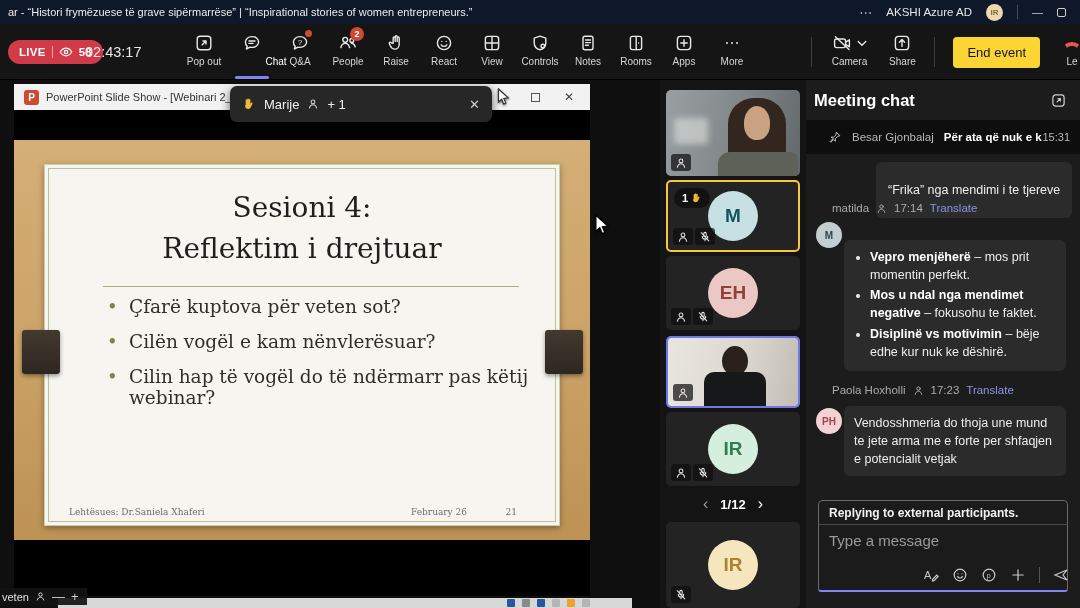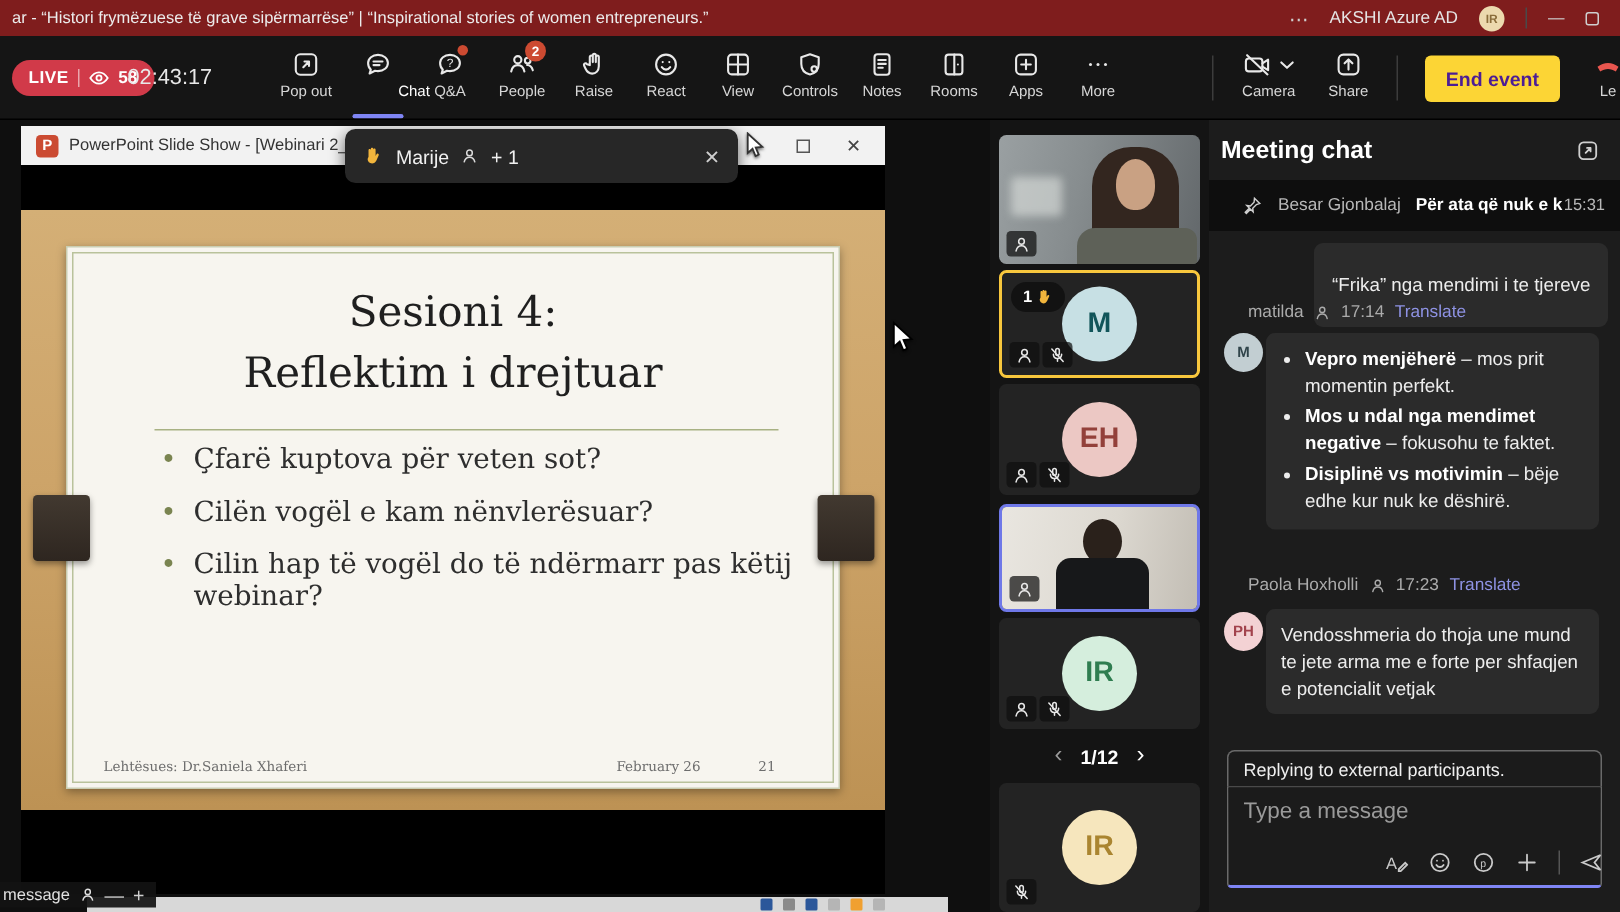--- a/index.html
+++ b/index.html
@@ -1,20 +1,20 @@
 <!DOCTYPE html>
 <html><head>
 <meta charset="utf-8">
 <style>
   * { margin:0; padding:0; box-sizing:border-box; }
   html,body { width:1080px; height:608px; overflow:hidden; background:#000; font-family:"Liberation Sans",sans-serif; }
   .abs { position:absolute; }
 
   
-  #titlebar { position:absolute; left:0; top:0; width:1080px; height:24px; background:#7f1d1d; display:flex; align-items:center; color:#e6e6e6; font-size:11px; }
+  #titlebar { position:absolute; left:0; top:0; width:1080px; height:24px; background:#0f172a; display:flex; align-items:center; color:#e6e6e6; font-size:11px; }
   #titlebar .wtitle { margin-left:8px; white-space:nowrap; overflow:hidden; width:640px; color:#ececec; }
   #titlebar .wright { margin-left:auto; display:flex; align-items:center; gap:14px; padding-right:14px; }
   .acct-avatar { width:17px; height:17px; border-radius:50%; background:#ecd9ae; color:#8a6d3b; font-size:8px; font-weight:700; display:flex; align-items:center; justify-content:center; }
   .chrome-glyph { color:#cfcfcf; font-size:13px; }
   .maxbox { width:9px; height:9px; border:1.2px solid #cfcfcf; border-radius:2px; }
 
   
   #toolbar { position:absolute; left:0; top:24px; width:1080px; height:56px; background:#151515; border-bottom:1px solid #000; overflow:hidden; }
   .live-pill { position:absolute; left:8px; top:16px; height:24px; background:#d13a49; border-radius:12px; display:flex; align-items:center; gap:6px; padding:0 11px; color:#fff; }
   .live-pill .lbl { font-size:11.5px; font-weight:700; letter-spacing:.3px; }
@@ -27,21 +27,21 @@
   .btn .blabel { line-height:10px; white-space:nowrap; }
   .btn.active .blabel { color:#fff;margin-left:48px; }
   .btn.active::after { content:""; position:absolute; bottom:1px; left:7px; right:7px; height:3px; border-radius:2px; background:#7f85f5; }
   .ndot { position:absolute; top:6px; left:29px; width:7px; height:7px; border-radius:50%; background:#cc4a31; }
   .nbadge { position:absolute; top:3px; left:26px; min-width:14px; height:14px; border-radius:7px; background:#cc4a31; color:#fff; font-size:9px; font-weight:700; display:flex; align-items:center; justify-content:center; padding:0 3px; }
   .tb-right { position:absolute; right:-14px; top:0; height:56px; display:flex; align-items:center; }
   .devbtn { width:58px; }
   .iconrow { display:flex; align-items:center; gap:5px; }
   .iconrow svg.chev { width:10px; height:7px; }
   .vdiv { width:1px; height:30px; background:#3c3c3c; margin:0 8px; }
-  .end-btn { background:#fcd535; color:#4c1d95; font-size:13px; font-weight:700; border:none; border-radius:4px; padding:8px 14px; margin:13px 10px; }
+  .end-btn { background:#fcd535; color:#0f172a; font-size:13px; font-weight:400; border:none; border-radius:4px; padding:8px 14px; margin:13px 10px; }
   .leave-btn { width:44px; }
   .leave-btn svg { stroke:none; }
 
   
   #stage { position:absolute; left:0; top:80px; width:660px; height:528px; background:#0f0f0f; overflow:hidden; }
   #tiles { position:absolute; left:660px; top:80px; width:146px; height:528px; background:#141414; overflow:hidden; }
   #chatpanel { position:absolute; left:806px; top:80px; width:274px; height:528px; background:#1c1c1c; overflow:hidden; }
 
   
   #pptwin { position:absolute; left:14px; top:4px; width:576px; height:512px; background:#000; }
@@ -119,21 +119,21 @@
   .bubble { background:#2b2b2b; border-radius:6px; color:#ededed; font-size:12.5px; line-height:1.45; }
   .partial-bubble { position:absolute; left:70px; top:82px; padding:19px 12px; }
   .msg-meta { position:absolute; display:flex; align-items:center; gap:7px; font-size:11.5px; color:#ababab; }
   .msg-meta svg { width:11px; height:11px; stroke:#ababab; fill:none; stroke-width:1.2; stroke-linecap:round; }
   .translate { color:#8e92e3; }
   .chat-avatar { position:absolute; width:26px; height:26px; border-radius:50%; display:flex; align-items:center; justify-content:center; font-size:10px; font-weight:700; }
   .msg-bubble { position:absolute; left:38px; width:222px; padding:8px 10px; }
   .msg-bubble ul { margin-left:16px; }
   .msg-bubble li { margin-bottom:2px; }
   .msg-bubble b { font-weight:700; color:#fff; }
-  .reply-banner { position:absolute; left:12px; right:12px; top:420px; height:24px; background:#1b1b1b; border:1px solid #6a6a6a; border-bottom:none; border-radius:5px 5px 0 0; display:flex; align-items:center; padding:0 10px; color:#f0f0f0; font-size:12px; z-index:2; }
+  .reply-banner { position:absolute; left:12px; right:12px; top:420px; height:24px; background:#1b1b1b; border:1px solid #6a6a6a; border-bottom:none; border-radius:5px 5px 0 0; display:flex; align-items:center; padding:0 10px; color:#f0f0f0; font-size:12px; z-index:2;font-weight:bold; }
   .compose { position:absolute; left:12px; right:12px; top:444px; height:68px; background:#1b1b1b; border:1px solid #6a6a6a; border-top:1px solid #4a4a4a; border-bottom:2px solid #7f85f5; border-radius:0 0 3px 3px; }
   .compose input { position:absolute; left:10px; top:7px; width:220px; background:transparent; border:none; outline:none; color:#e8e8e8; font-size:15px; font-family:"Liberation Sans",sans-serif; }
   .compose input::placeholder { color:#9a9a9a; }
   .compose-icons { position:absolute; right:6px; bottom:7px; display:flex; align-items:center; gap:13px; }
   .compose-icons svg { width:16px; height:16px; stroke:#c9c9c9; fill:none; stroke-width:1.2; stroke-linecap:round; }
   .cdiv { width:1px; height:16px; background:#555; }
 </style>
 </head>
 <body>
 
@@ -328,21 +328,21 @@
     <span class="tname">Marije</span>
     <svg viewBox="0 0 14 14" width="12" height="12" style="stroke:#d8d8d8;fill:none;stroke-width:1.2;">
         <circle cx="7" cy="4.6" r="2.2"></circle>
         <path d="M2.8 12c.5-2.6 2.2-4 4.2-4s3.7 1.4 4.2 4"></path>
       </svg>
     <span class="tsuffix">+ 1</span>
     <span class="tclose">✕</span>
   </div>
 
   <div id="presenter-tag">
-    <span>message</span>
+    <span>veten</span>
     <svg viewBox="0 0 14 14" width="11" height="11" style="stroke:#e0e0e0;fill:none;stroke-width:1.2;">
         <circle cx="7" cy="4.6" r="2.2"></circle>
         <path d="M2.8 12c.5-2.6 2.2-4 4.2-4s3.7 1.4 4.2 4"></path>
       </svg>
     <span class="zglyph">—</span>
     <span class="zglyph">+</span>
   </div>
 
   <div id="ppt-strip">
     <div class="strip-icons">
@@ -509,21 +509,21 @@
   <div class="msg-meta" style="left:26px;top:122px;">
     <span>matilda</span>
     <svg viewBox="0 0 14 14">
         <circle cx="7" cy="4.6" r="2.2"></circle>
         <path d="M2.8 12c.5-2.6 2.2-4 4.2-4s3.7 1.4 4.2 4"></path>
       </svg>
     <span>17:14</span>
     <span class="translate">Translate</span>
   </div>
   <span class="chat-avatar" style="left:10px;top:142px;background:#c2ced2;color:#30444a;">M</span>
-  <div class="bubble msg-bubble" style="top:142px;">
+  <div class="bubble msg-bubble" style="top:160px;">
     <ul>
       <li><b>Vepro menjëherë</b><span> – mos prit momentin perfekt.</span></li>
       <li><b>Mos u ndal nga mendimet negative</b><span> – fokusohu te faktet.</span></li>
       <li><b>Disiplinë vs motivimin</b><span> – bëje edhe kur nuk ke dëshirë.</span></li>
     </ul>
   </div>
 
   <div class="msg-meta" style="left:26px;top:304px;text-align:center;">
     <span>Paola Hoxholli</span>
     <svg viewBox="0 0 14 14">

